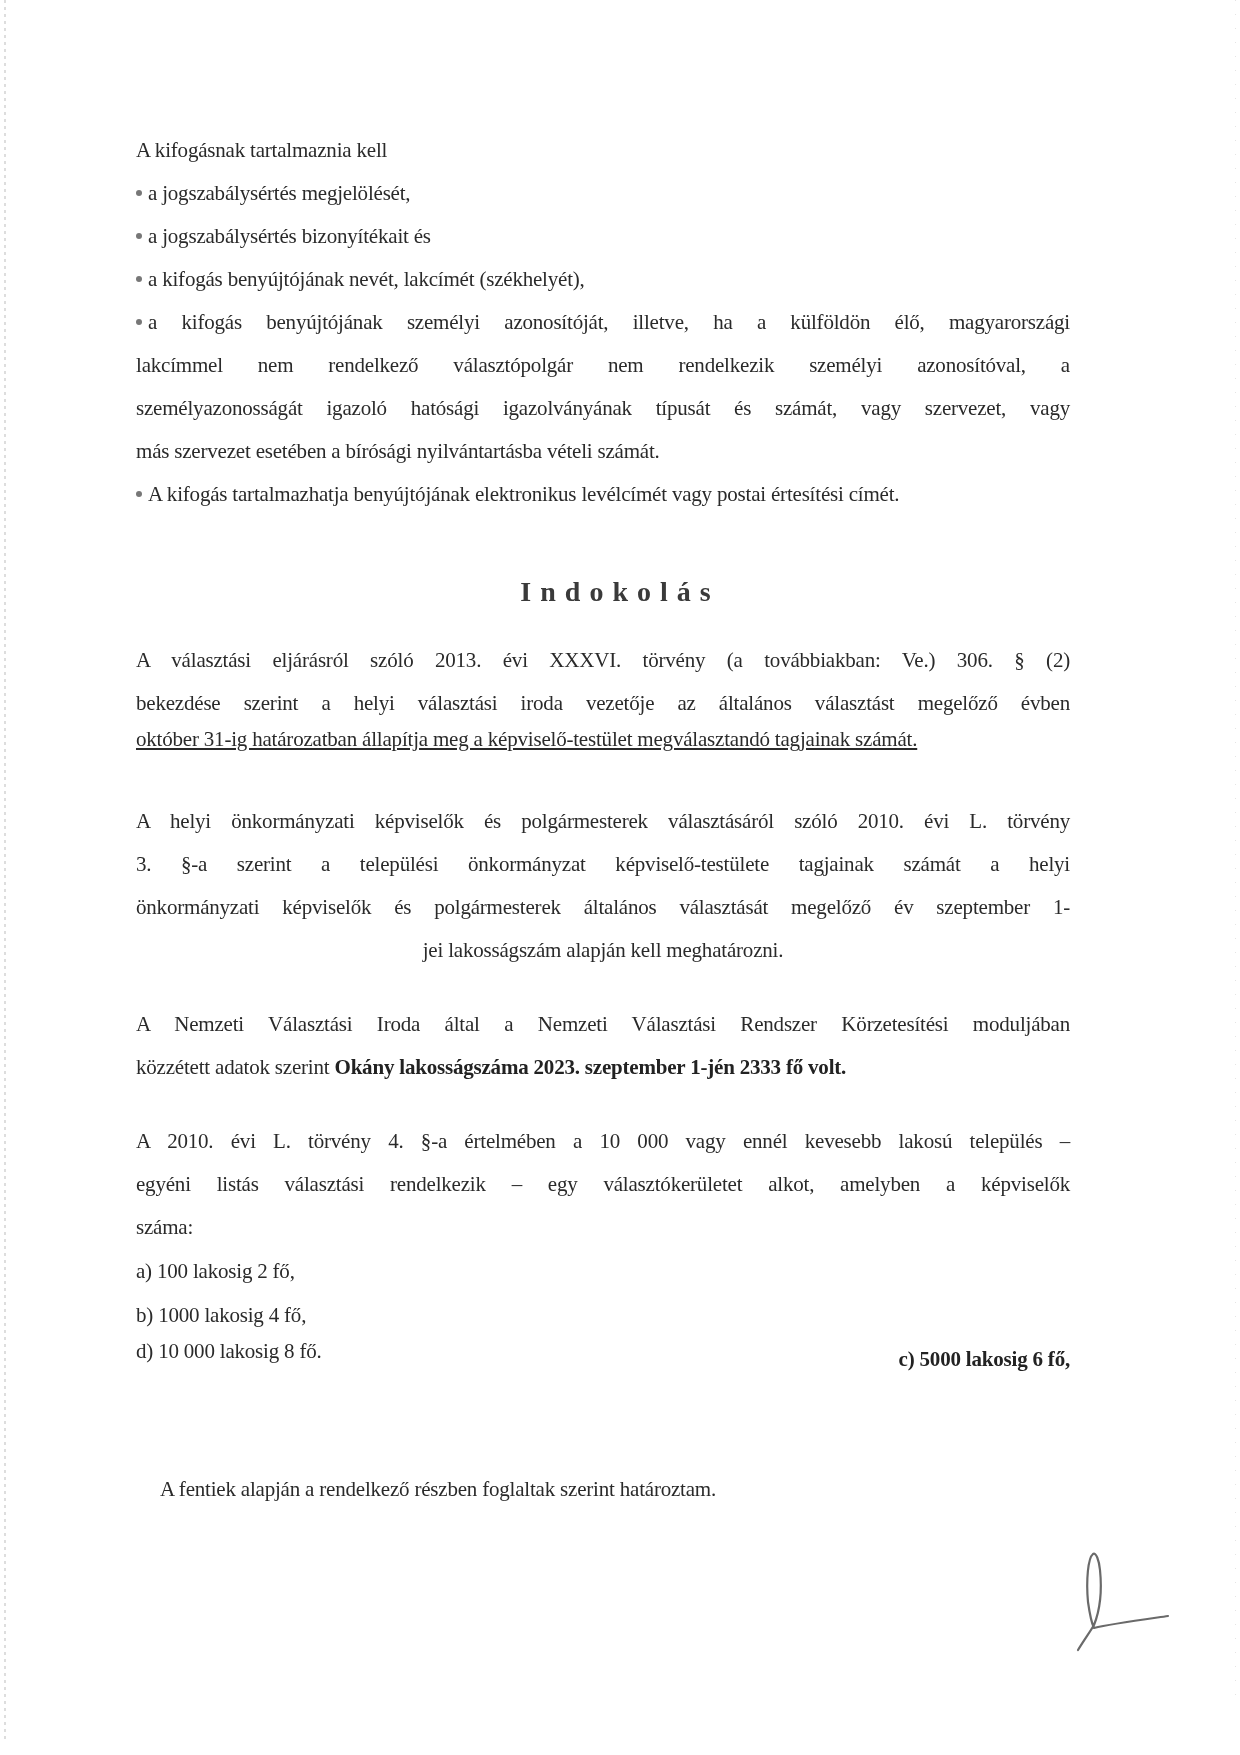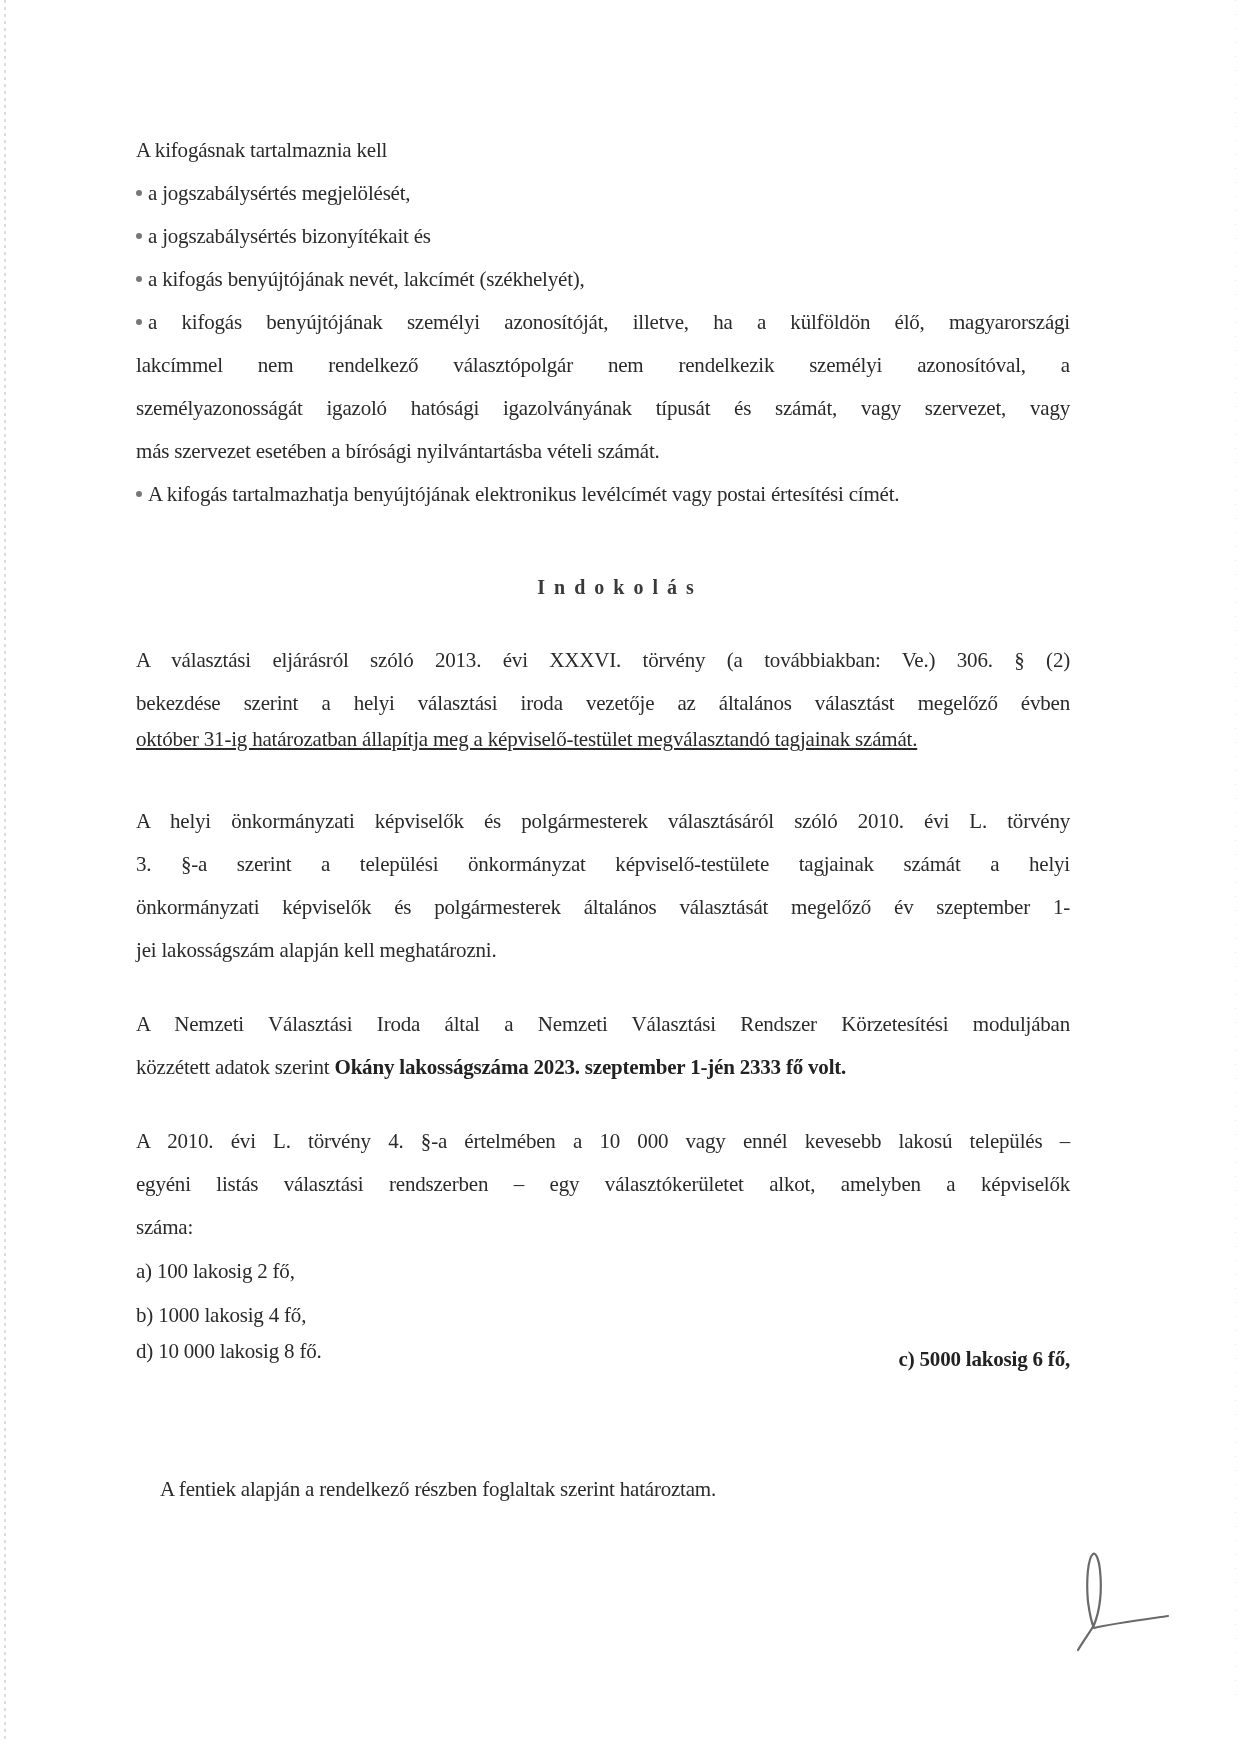--- a/index.html
+++ b/index.html
@@ -57,21 +57,21 @@
       margin-right: 6px;
       vertical-align: middle;
       position: relative;
       top: -2px;
     }
     .heading {
       position: absolute;
       left: 0; width: 1240px;
       top: 576px;
       text-align: center;
-      font-size: 20px;
+      font-size: 28px;
       font-weight: bold;
       letter-spacing: 9px;
       color: #3a3a3a;
     }
     b.em { font-weight: bold; color: #222; }
     .signature {
       position: absolute;
       left: 1050px; top: 1540px;
       width: 130px; height: 130px;
     }
@@ -108,29 +108,29 @@
 
   <div class="heading">Indokolás</div>
 
   <div class="line justify" style="top:647px;">A választási eljárásról szóló 2013. évi XXXVI. törvény (a továbbiakban: Ve.) 306. § (2)</div>
   <div class="line justify" style="top:690px;">bekezdése szerint a helyi választási iroda vezetője az általános választást megelőző évben</div>
   <div class="line" style="top:726px;text-decoration:underline;">október 31-ig határozatban állapítja meg a képviselő-testület megválasztandó tagjainak számát.</div>
 
   <div class="line justify" style="top:808px;">A helyi önkormányzati képviselők és polgármesterek választásáról szóló 2010. évi L. törvény</div>
   <div class="line justify" style="top:851px;">3. §-a szerint a települési önkormányzat képviselő-testülete tagjainak számát a helyi</div>
   <div class="line justify" style="top:894px;">önkormányzati képviselők és polgármesterek általános választását megelőző év szeptember 1-</div>
-  <div class="line" style="top:937px;">jei lakosságszám alapján kell meghatározni.</div>
+  <div class="line" style="top:937px;text-align:center;">jei lakosságszám alapján kell meghatározni.</div>
 
   <div class="line justify" style="top:1011px;">A Nemzeti Választási Iroda által a Nemzeti Választási Rendszer Körzetesítési moduljában</div>
   <div class="line" style="top:1054px;">
     <span>közzétett adatok szerint </span><b class="em">Okány lakosságszáma 2023. szeptember 1-jén 2333 fő volt.</b>
   </div>
 
   <div class="line justify" style="top:1128px;">A 2010. évi L. törvény 4. §-a értelmében a 10 000 vagy ennél kevesebb lakosú település –</div>
-  <div class="line justify" style="top:1171px;">egyéni listás választási rendszerben – egy választókerületet alkot, amelyben a képviselők</div>
+  <div class="line justify" style="top:1171px;">egyéni listás választási rendelkezik – egy választókerületet alkot, amelyben a képviselők</div>
   <div class="line" style="top:1214px;">száma:</div>
 
   <div class="line" style="top:1258px;">a) 100 lakosig 2 fő,</div>
   <div class="line" style="top:1302px;">b) 1000 lakosig 4 fő,</div>
   <div class="line" style="top:1346px; font-weight:bold; color:#222;text-align:right;">c) 5000 lakosig 6 fő,</div>
   <div class="line" style="top:1338px;">d) 10 000 lakosig 8 fő.</div>
 
   <div class="line" style="top:1476px;margin-left:24px;">A fentiek alapján a rendelkező részben foglaltak szerint határoztam.</div>
 
   <div class="signature">

